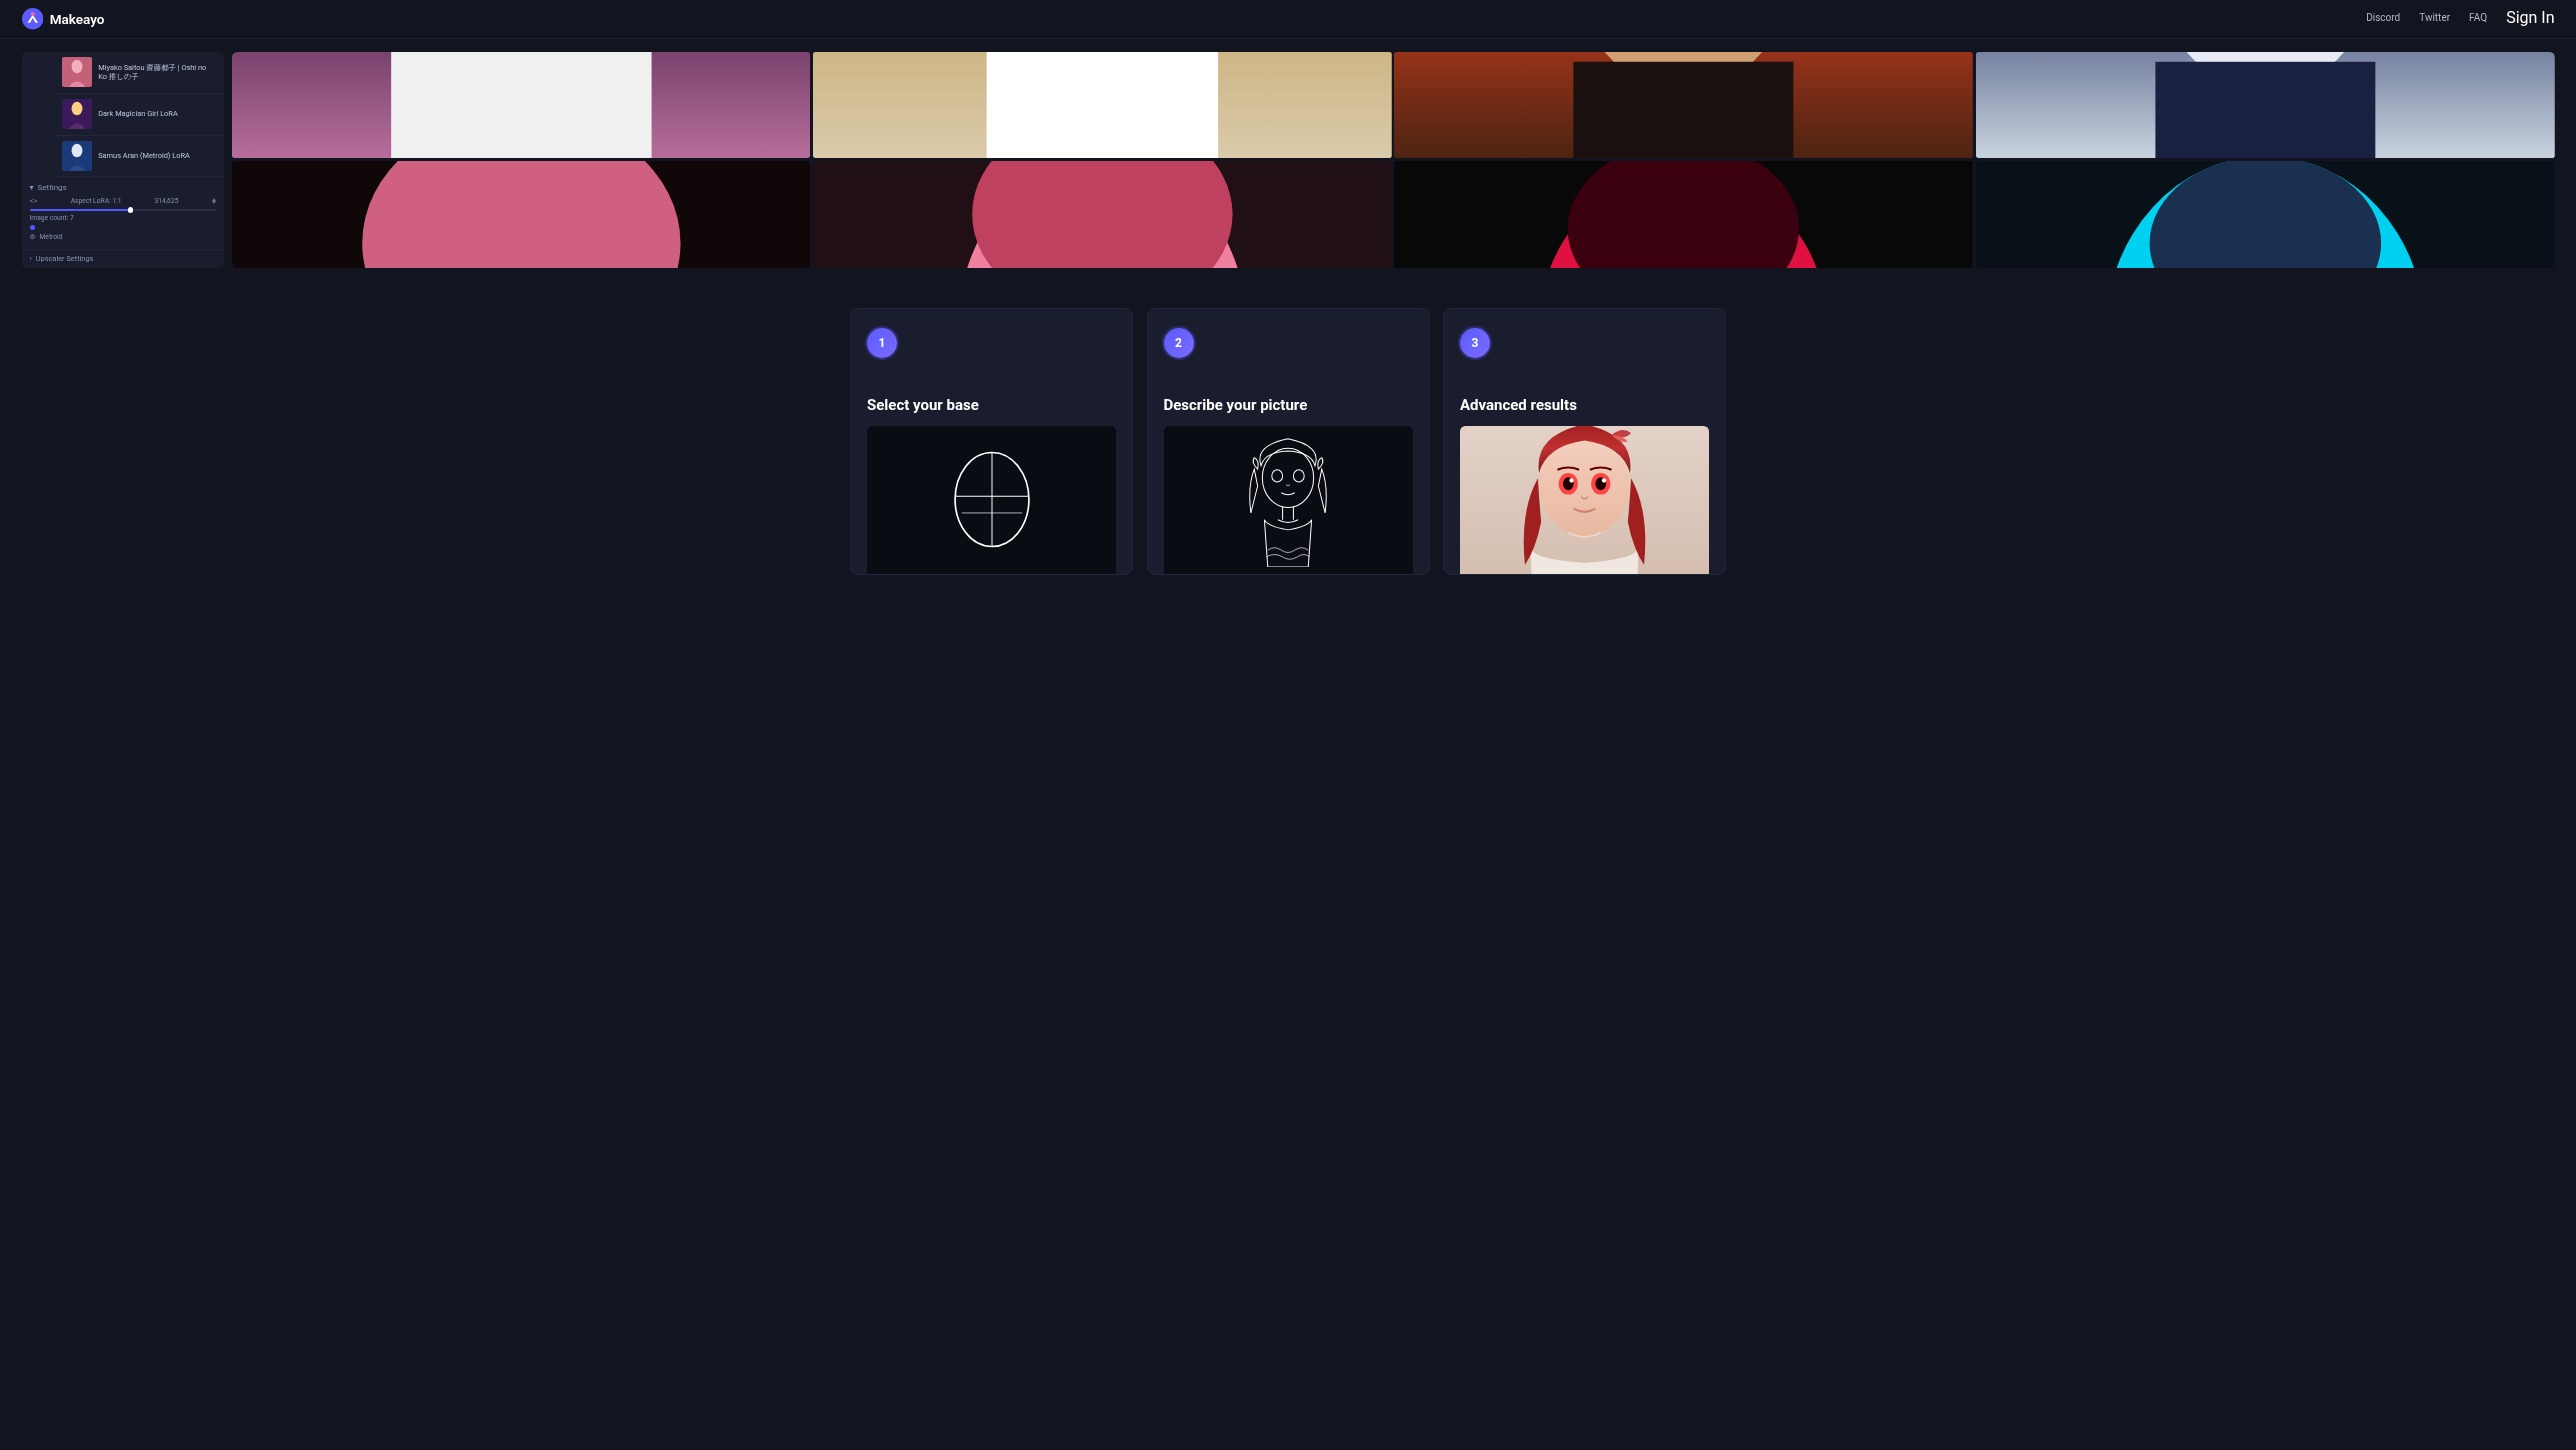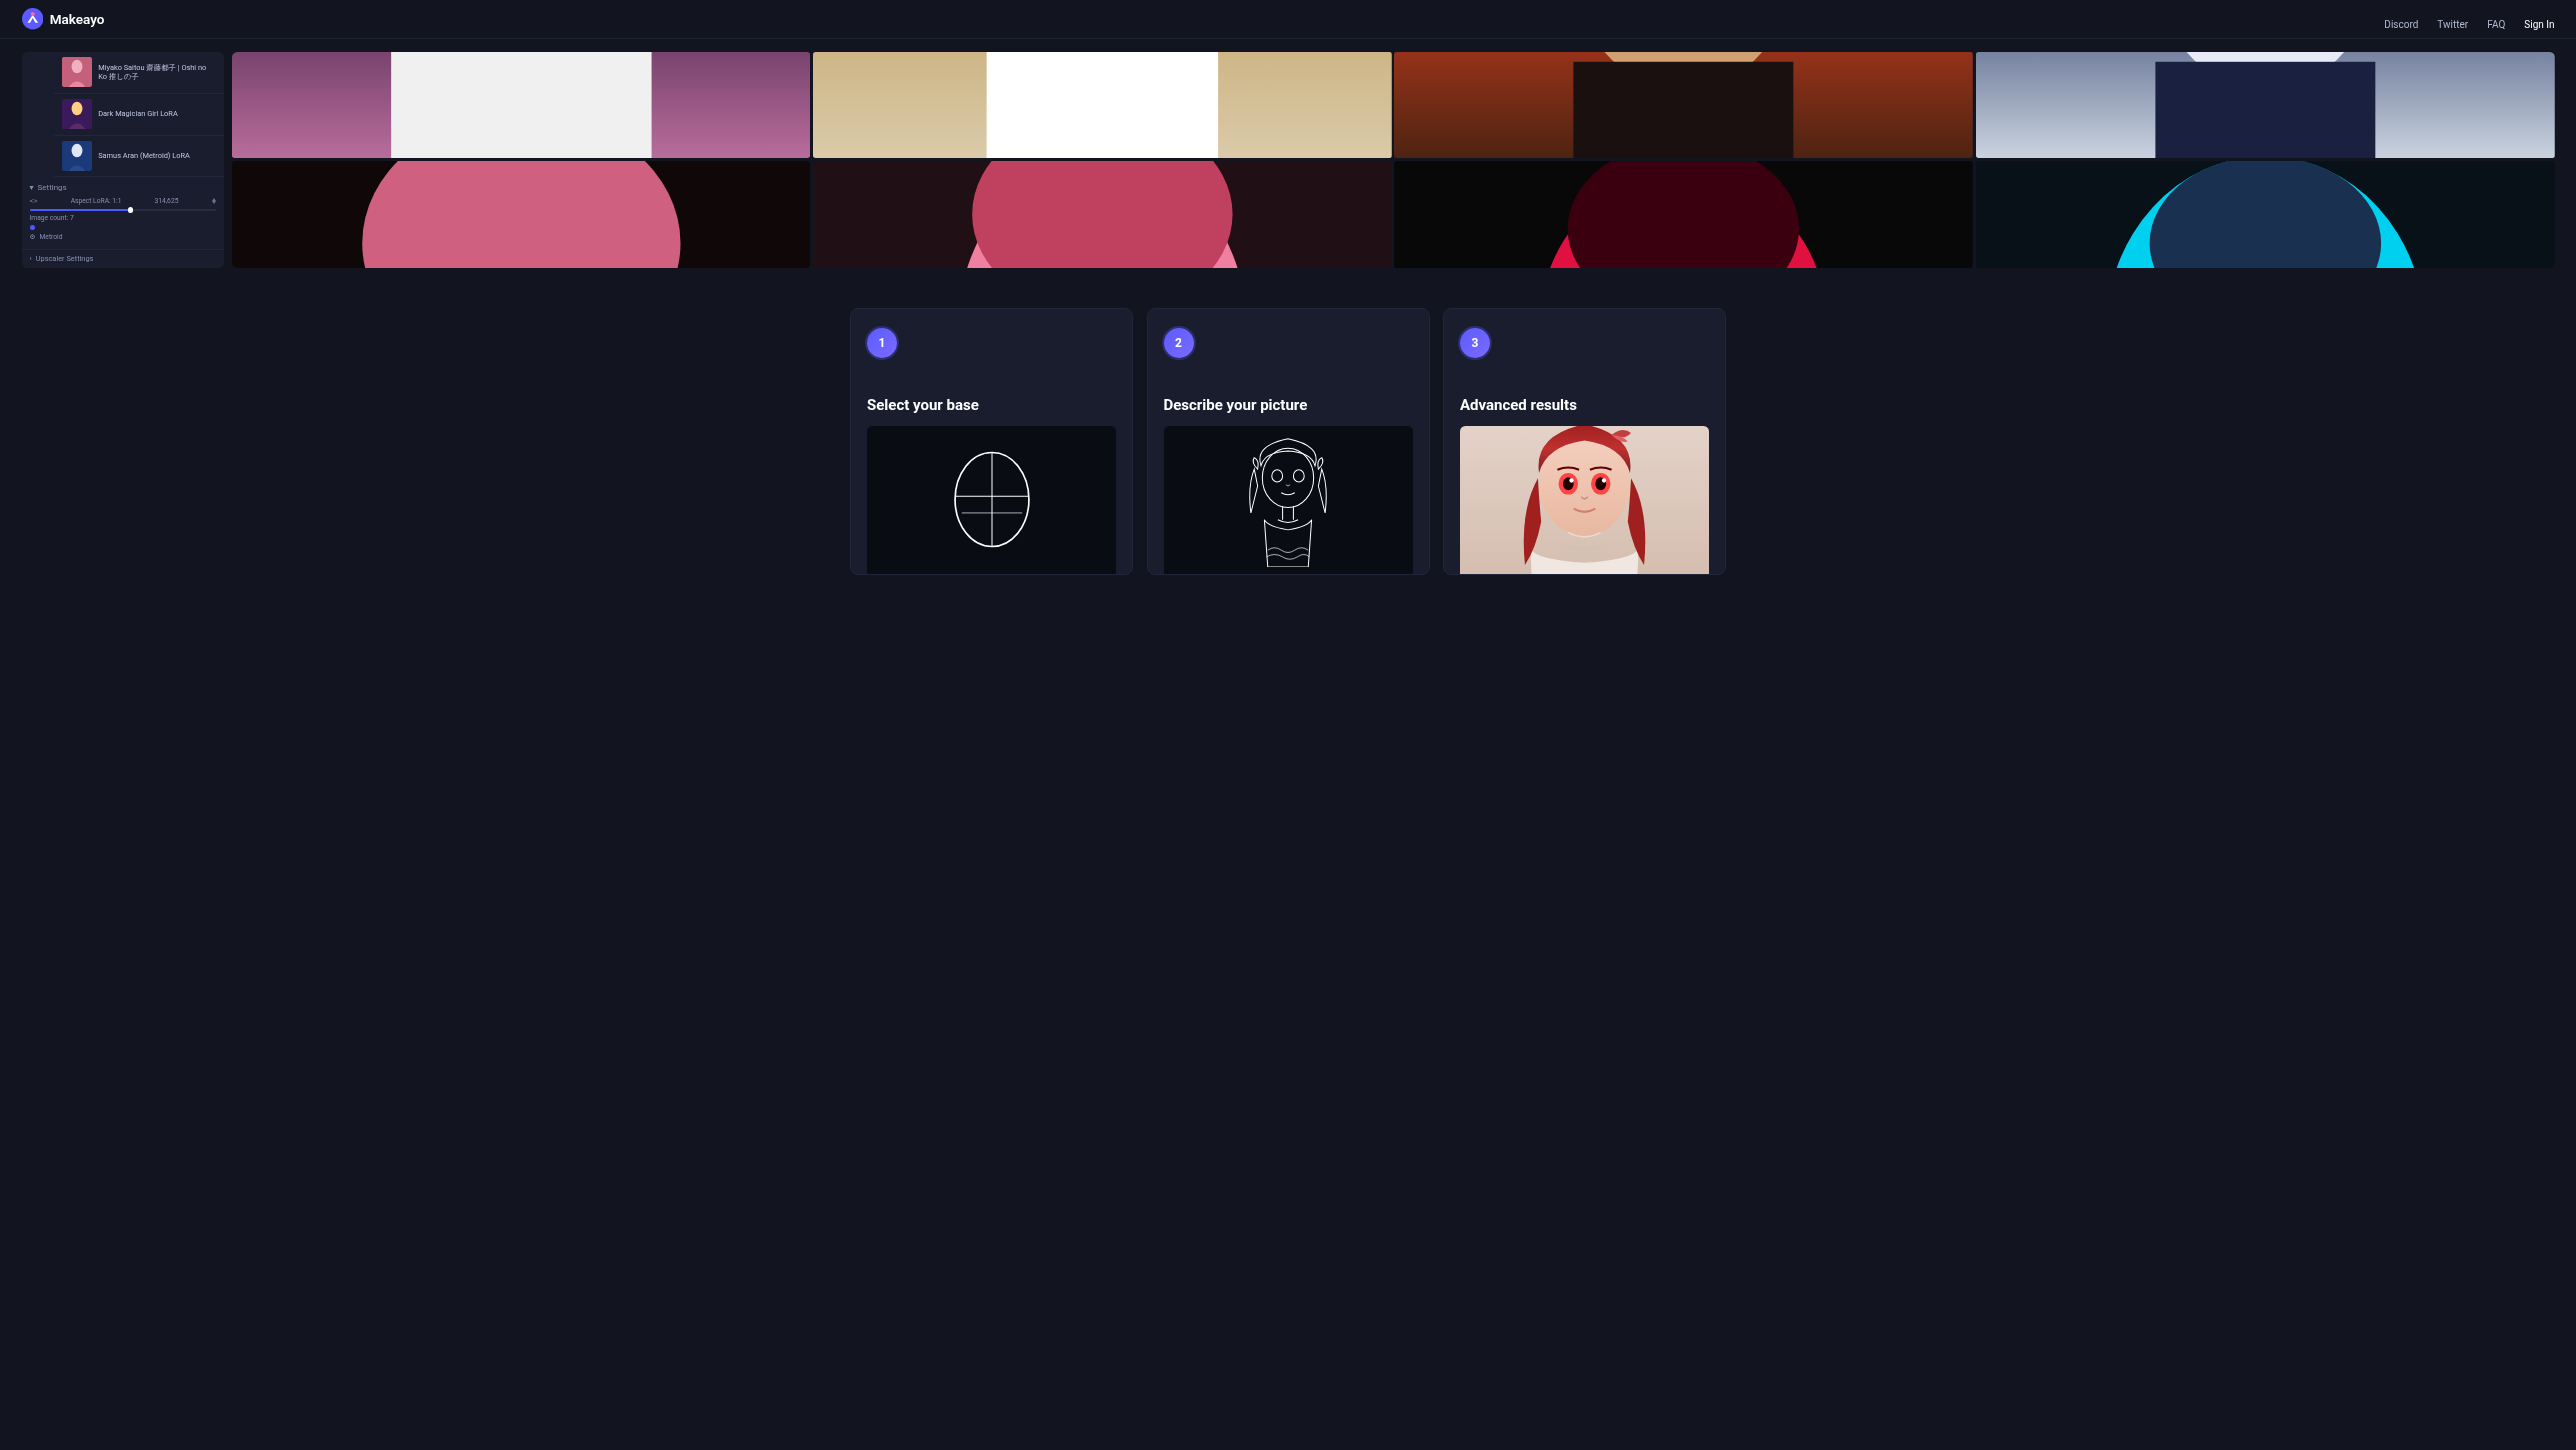--- a/index.html
+++ b/index.html
@@ -7,21 +7,21 @@
       background-color: #12151f;
       color: #ffffff;
       font-family: -apple-system, BlinkMacSystemFont, 'Segoe UI', Roboto, sans-serif;
       min-height: 100vh;
       overflow-x: hidden;
     }
 
     
     .navbar {
       display: flex;
-      align-items: flex-end;
+      align-items: flex-start;
       justify-content: space-between;
       padding: 8px 21.5px;
       background-color: #12151f;
       border-bottom: 0.7px solid #1e2235;
       position: sticky;
       top: 0;
       z-index: 100;
     }
     .navbar-left {
       display: flex;
@@ -44,21 +44,21 @@
       margin-left: 19px;
     }
     .navbar-link {
       color: #b0b8d0;
       font-size: 10px;
       text-decoration: none;
       cursor: pointer;
     }
     .signin-btn {
       color: #ffffff;
-      font-size: 10px;
+      font-size: 16px;
       cursor: pointer;
     }
 
     
     .hero-area {
       display: flex;
       padding: 13.5px 21.5px 0 21.5px;
       gap: 8px;
       height: 229px;
       overflow: hidden;

